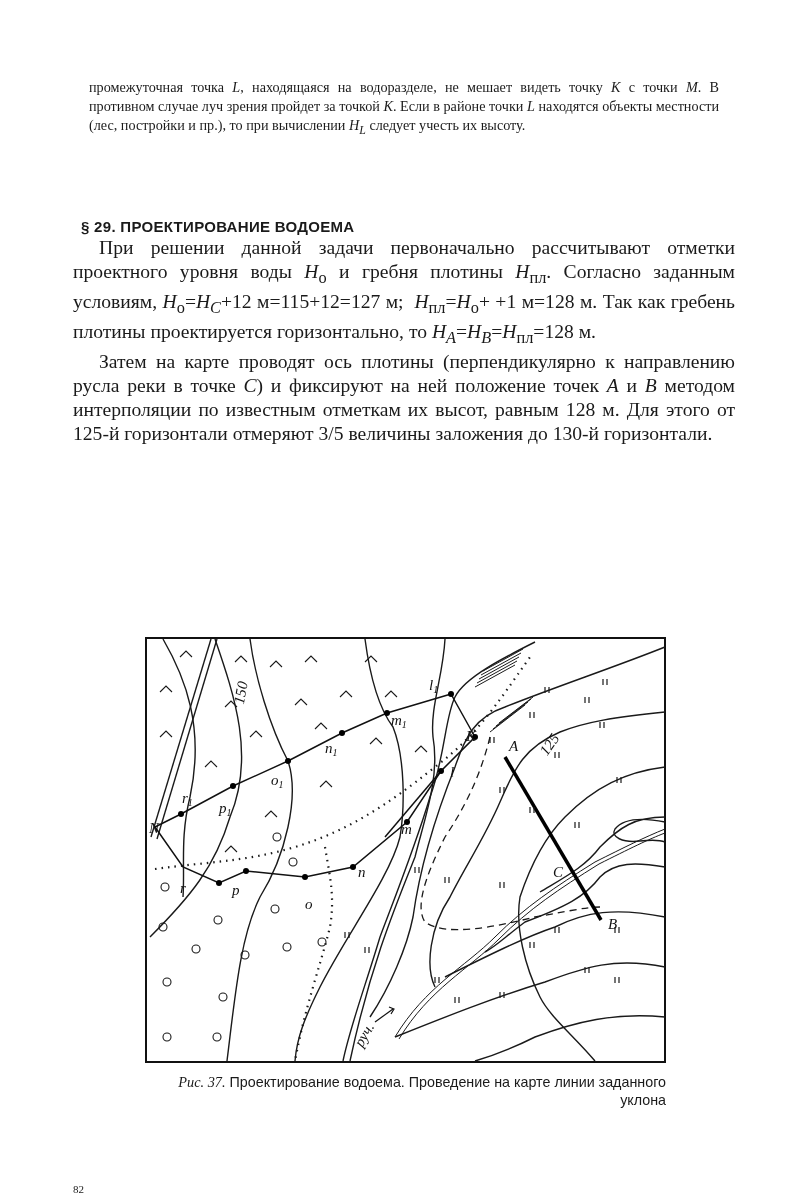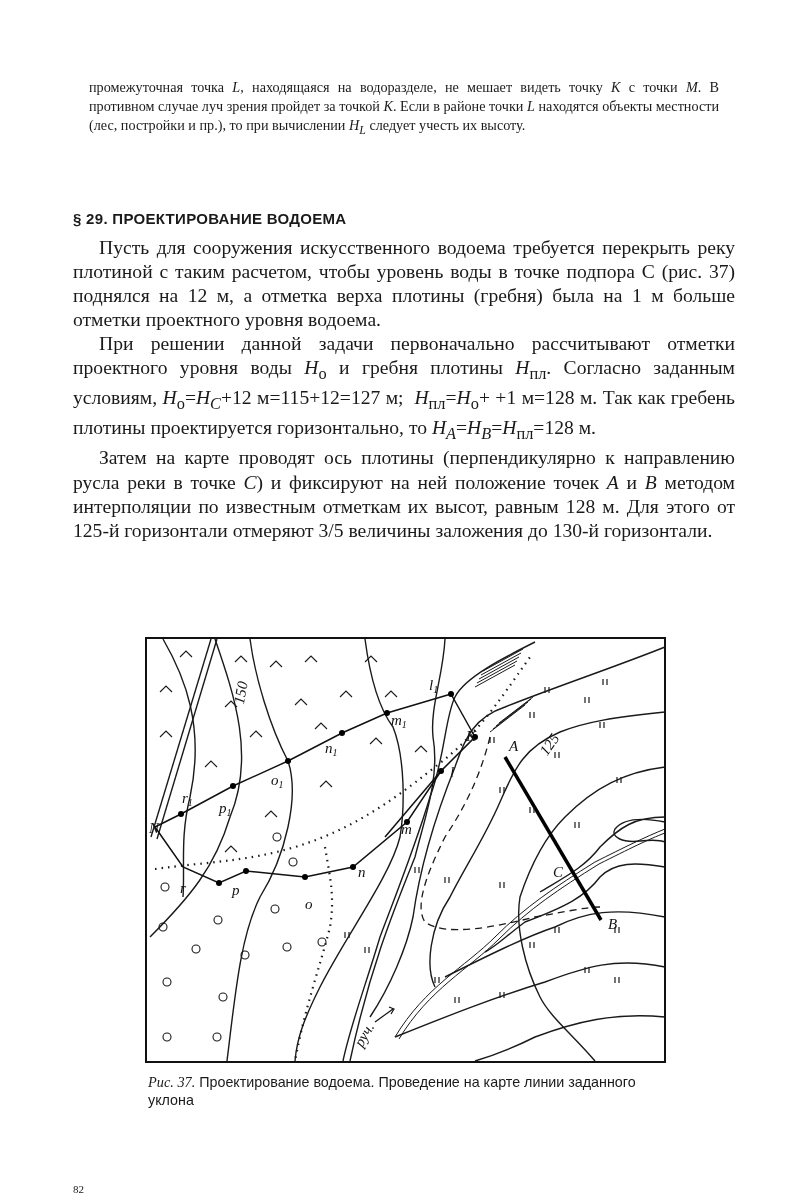--- a/index.html
+++ b/index.html
@@ -3,43 +3,42 @@
 <meta charset="utf-8">
 <style>
   html, body { margin:0; padding:0; background:#ffffff; }
   body { width:807px; height:1199px; position:relative; overflow:hidden;
          font-family:"Liberation Serif", serif; color:#1a1a1a; }
   .page { position:absolute; left:73px; top:62px; width:662px; }
   .small { font-size:14.2px; line-height:19px; text-align:justify; }
   .small p { margin:16px; }
   .indent { text-indent:26px; }
   .heading { position:absolute; left:73px; top:210px; font-family:"Liberation Sans", sans-serif;
-             font-weight:bold; font-size:15px; letter-spacing:0.3px; margin:0; }
+             font-weight:bold; font-size:15px; letter-spacing:0.3px; margin:8px; }
   .body { position:absolute; left:73px; top:236px; width:662px;
           font-size:19.6px; line-height:24.1px; text-align:justify; }
   .body p { margin:0; text-indent:26px; }
   .figure { position:absolute; left:145px; top:637px; width:521px; height:426px; }
   .caption { position:absolute; left:148px; top:1073px; width:518px;
-             font-size:14.3px; line-height:18px; font-family:"Liberation Sans", sans-serif; }
+             font-size:14.3px; line-height:18px; font-family:"Liberation Sans", sans-serif;text-align:right; }
   .caption .lbl { font-style:italic; font-family:"Liberation Serif", serif; }
   .pagenum { position:absolute; left:73px; top:1183px; font-size:11px;text-align:center; }
   i.v { font-style:italic; }
   svg text { font-family:"Liberation Serif", serif; font-style:italic; }
 </style>
 </head>
 <body>
 
 <div class="page small">
   <p>промежуточная точка <i class="v">L</i>, находящаяся на водоразделе, не мешает видеть точку <i class="v">К</i> с точки <i class="v">М</i>. В противном случае луч зрения пройдет за точкой <i class="v">К</i>. Если в районе точки <i class="v">L</i> находятся объекты местности (лес, постройки и пр.), то при вычислении <i class="v">H<sub>L</sub></i> следует учесть их высоту.</p>
 </div>
 
 <h2 class="heading">§ 29. ПРОЕКТИРОВАНИЕ ВОДОЕМА</h2>
 
 <div class="body">
-  <p>Пусть для сооружения искусственного водоема требуется перекрыть реку плотиной с таким расчетом, чтобы уровень воды в точке подпора С (рис. 37) поднялся на 12 м, а отметка верха плотины (гребня) была на 1 м больше отметки проектного уровня водоема.</p>
   <p>При решении данной задачи первоначально рассчитывают отметки проектного уровня воды <i class="v">H</i><sub>о</sub> и гребня плотины <i class="v">H</i><sub>пл</sub>. Согласно заданным условиям, <i class="v">H</i><sub>о</sub>=<i class="v">H<sub>C</sub></i>+12 м=115+12=127 м; &nbsp;<i class="v">H</i><sub>пл</sub>=<i class="v">H</i><sub>о</sub>+ +1 м=128 м. Так как гребень плотины проектируется горизонтально, то <i class="v">H<sub>A</sub></i>=<i class="v">H<sub>B</sub></i>=<i class="v">H</i><sub>пл</sub>=128 м.</p>
   <p>Затем на карте проводят ось плотины (перпендикулярно к направлению русла реки в точке <i class="v">С</i>) и фиксируют на ней положение точек <i class="v">А</i> и <i class="v">В</i> методом интерполяции по известным отметкам их высот, равным 128 м. Для этого от 125-й горизонтали отмеряют 3/5 величины заложения до 130-й горизонтали.</p>
 </div>
 
 <div class="figure">
 <svg width="521" height="426" viewBox="0 0 521 426">
   <rect x="1" y="1" width="519" height="424" fill="#fff" stroke="#111" stroke-width="2"></rect>
   <g fill="none" stroke="#1a1a1a" stroke-width="1.4">
 
     <path d="M18,2 C40,40 60,90 45,160 C35,200 40,230 38,260"></path>

